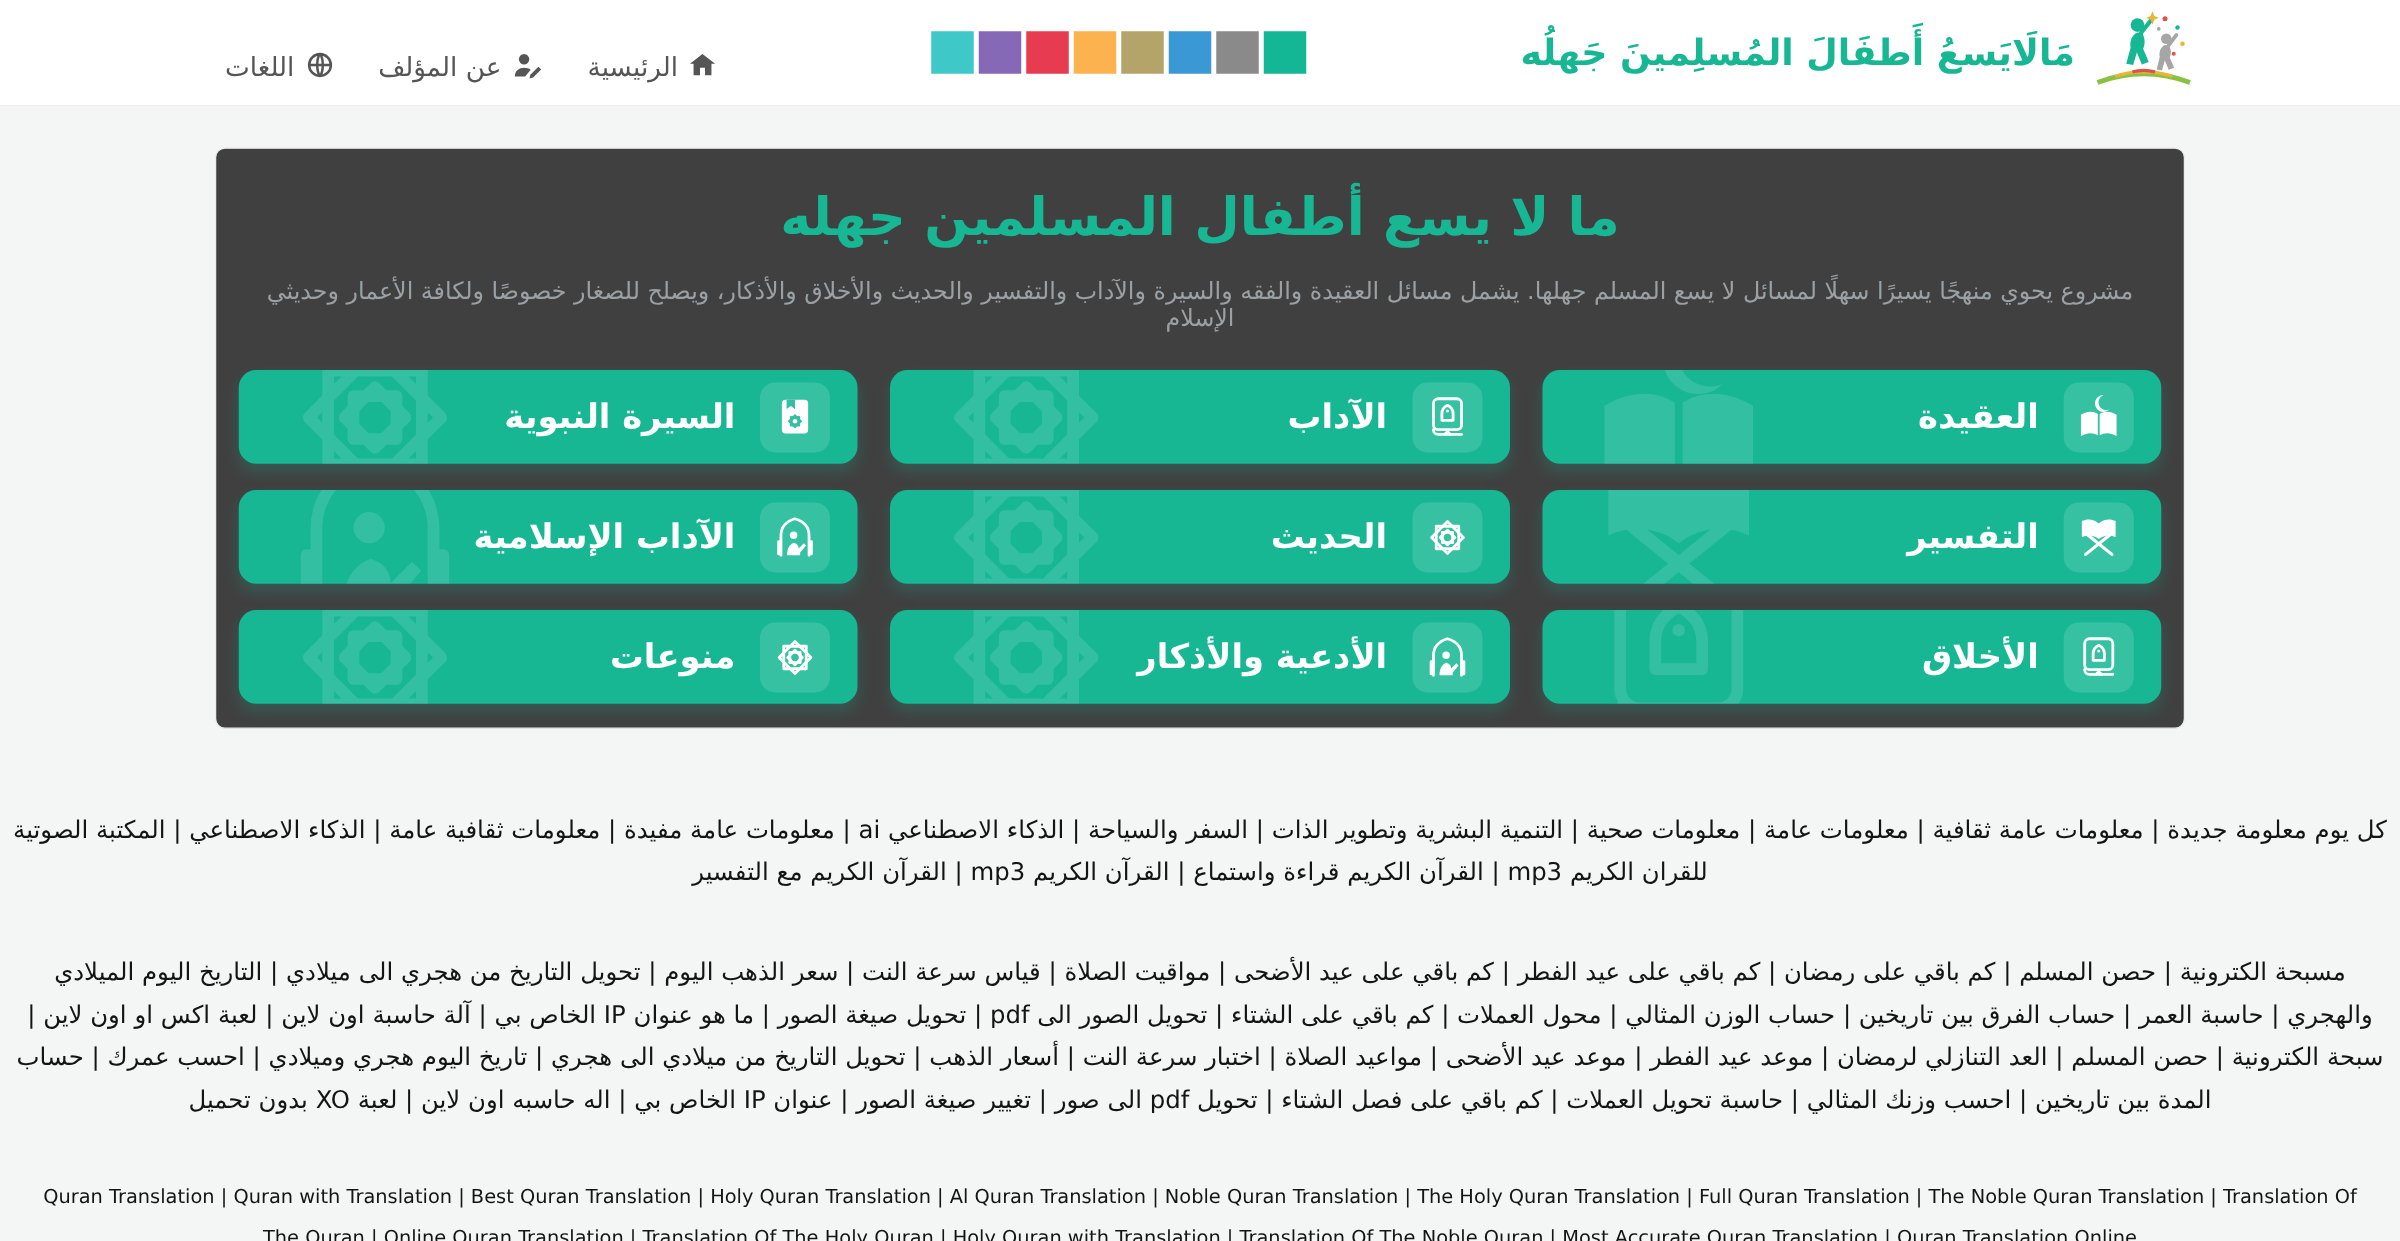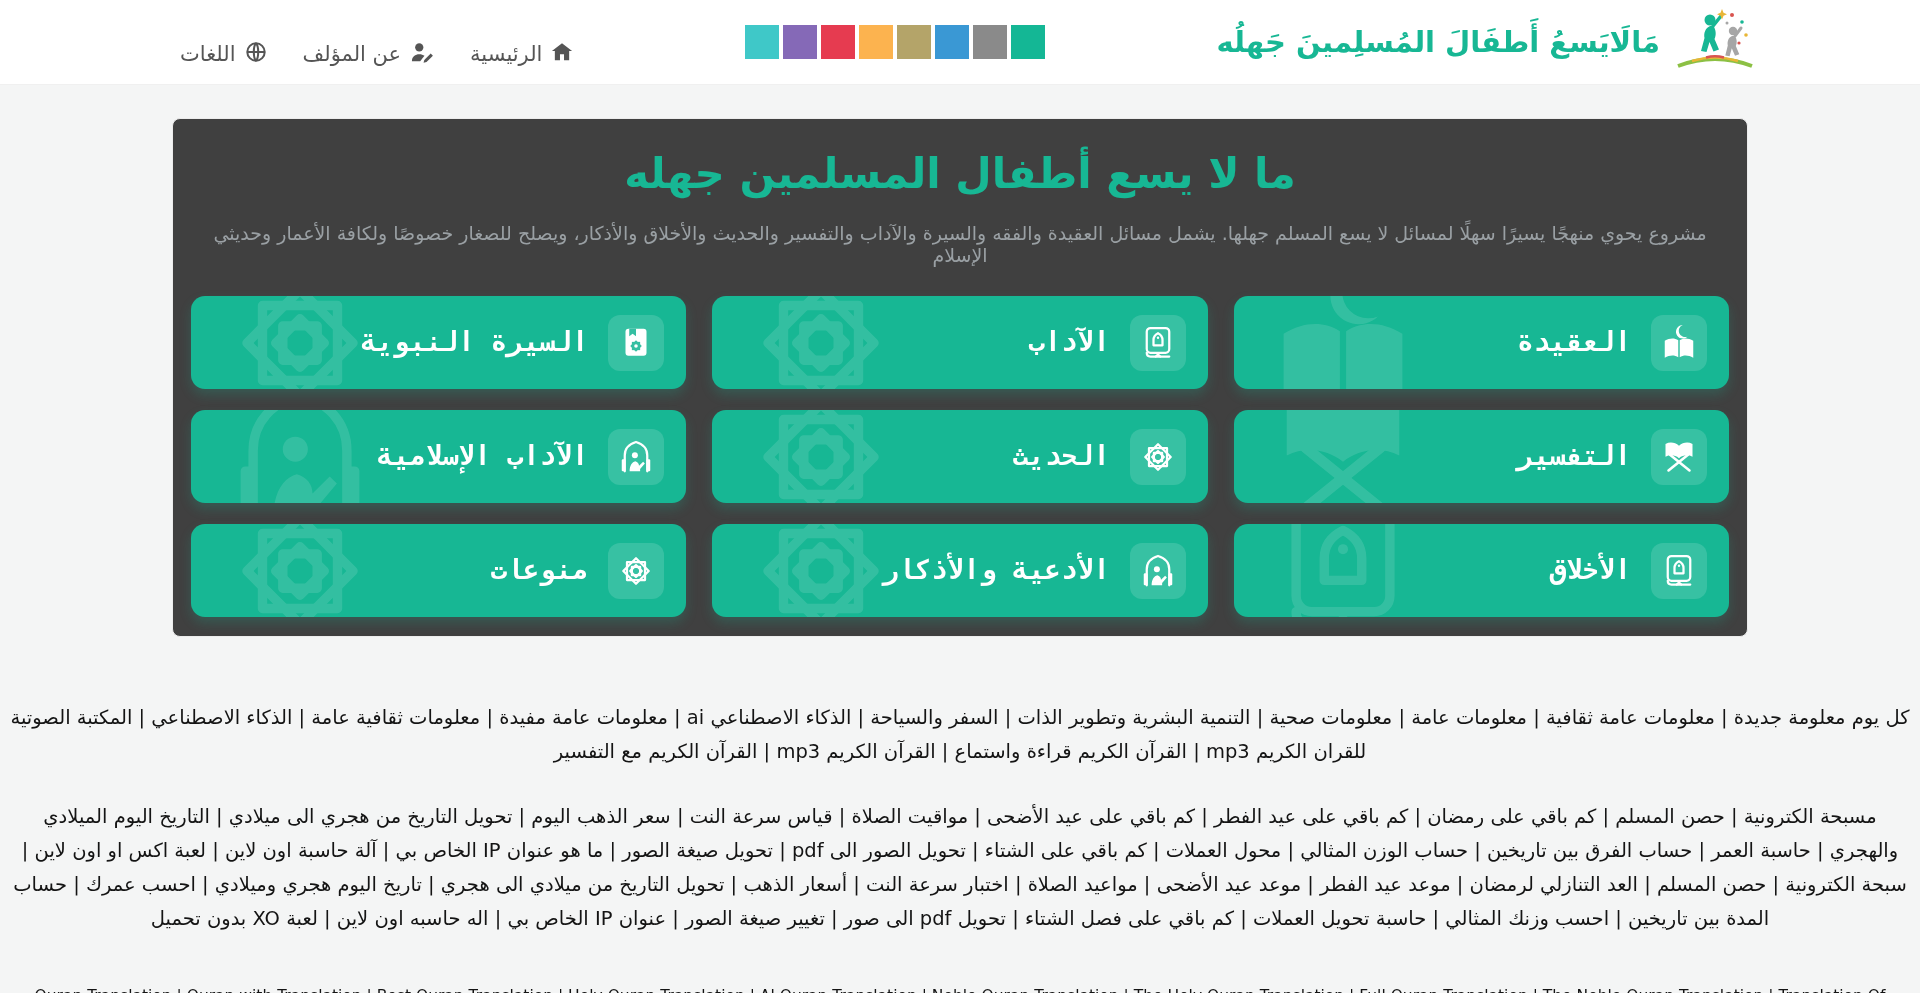--- a/index.html
+++ b/index.html
@@ -27,42 +27,42 @@
     border:1px solid #ececec; border-radius:8px;
     padding:16px 18px 19px;
   }
   .hero-title { text-align:center; color:#17b794; font-size:42px; font-weight:bold; margin-top:14px; }
   .hero-sub { text-align:center; color:#9aa0a4; font-size:19px; margin-top:24px; }
   .grid {
     margin-top:30px; display:grid; grid-template-columns:repeat(3,1fr);
     column-gap:26px; row-gap:21px;
   }
   .card {
-    position:relative; height:93px; border-radius:14px; background:#17b794;
+    position:relative; height:75px; border-radius:14px; background:#17b794;
     display:flex; align-items:center; gap:20px; padding-right:22px;
-    overflow:hidden; cursor:pointer; box-shadow:0 6px 12px rgba(23,183,148,.22);font-family:Liberation Mono, monospace;
+    overflow:hidden; cursor:pointer; box-shadow:0 6px 12px rgba(23,183,148,.22);
   }
   .cicon {
     width:56px; height:56px; border-radius:12px; background:rgba(255,255,255,.14);
     display:flex; align-items:center; justify-content:center; flex:0 0 auto; z-index:2;
   }
   .cicon svg { width:36px; height:36px; }
   .clabel { color:#fff; font-size:27px; font-weight:bold; z-index:2; white-space:nowrap; }
   .wm {
     position:absolute; left:34px; top:50%; transform:translateY(-50%);
     width:150px; height:150px; opacity:.12; z-index:1; pointer-events:none;
   }
   .wm svg { width:150px; height:150px; }
   
   .links {
     text-align:center; font-weight:normal; color:#141414;
     font-size:19.5px; line-height:34px; padding:0 10px;
   }
   .links1 { margin-top:64px; }
-  .links2 { margin-top:31px; }
+  .links2 { margin-top:46px; }
   .links-en { margin-top:44px; direction:ltr; font-size:15.5px; line-height:33px; padding:0 24px; }
 </style>
 </head>
 <body>
 
 <svg width="0" height="0" style="position:absolute">
   <defs>
     <g id="i-octagram" fill="none" stroke="#fff" stroke-width="3" stroke-linejoin="round">
       <rect x="12" y="12" width="24" height="24"></rect>
       <rect x="12" y="12" width="24" height="24" transform="rotate(45 24 24)"></rect>

